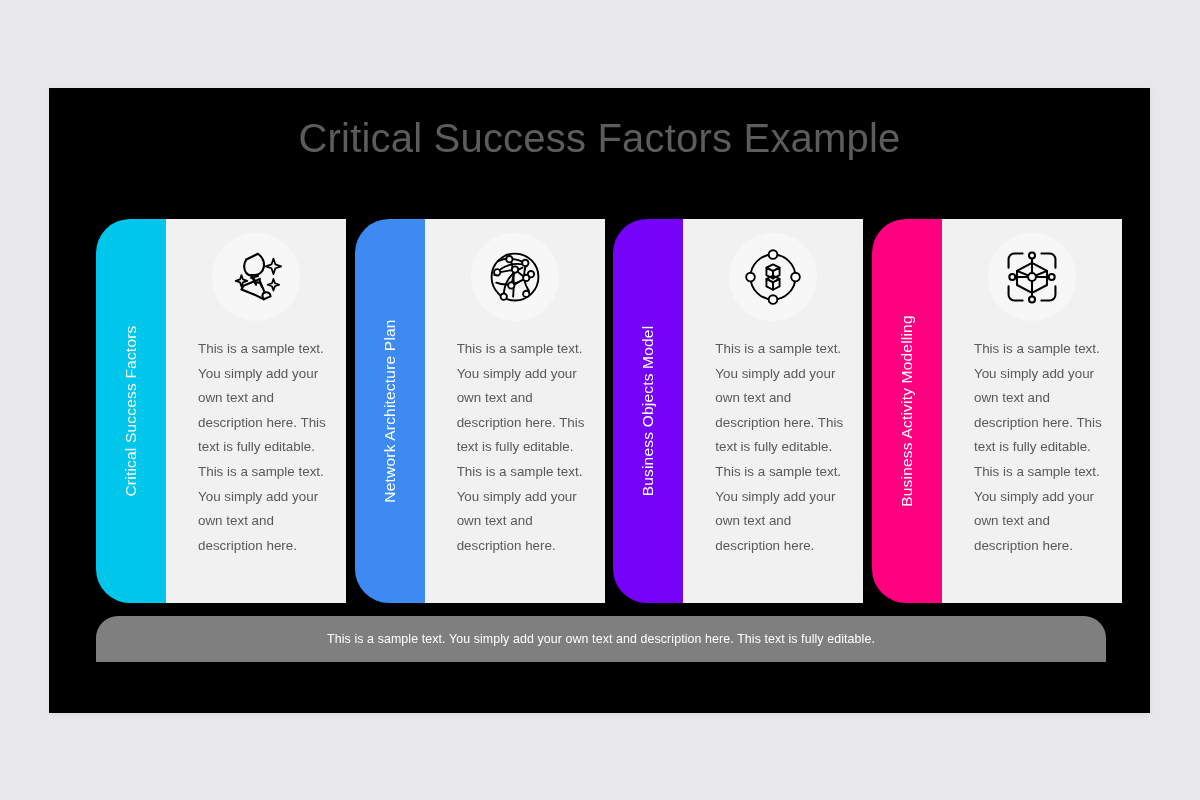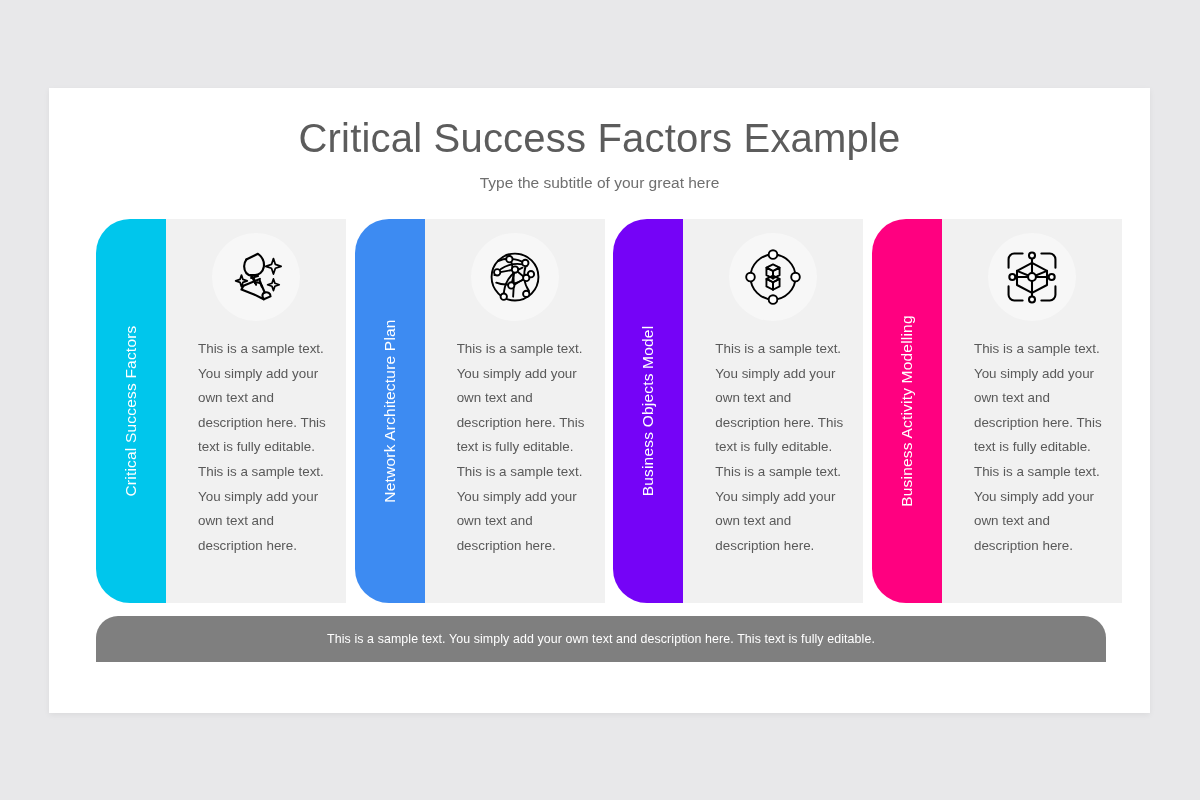--- a/index.html
+++ b/index.html
@@ -13,21 +13,21 @@
     font-family: "Liberation Sans", sans-serif;
     overflow: hidden;
   }
 
   #slide {
     position: absolute;
     left: 49px;
     top: 88px;
     width: 1101px;
     height: 625px;
-    background: #ffffff;
+    background: #000000;
     box-shadow: 0 2px 6px rgba(0,0,0,0.06);
   }
 
   
   .header {
     position: absolute;
     left: 0;
     top: 0;
     width: 100%;
     text-align: center;
@@ -142,21 +142,20 @@
     letter-spacing: 0.1px;
   }
 </style>
 </head>
 <body>
 
 <div id="slide">
 
   <div class="header">
     <h1 class="title">Critical Success Factors Example</h1>
-    <p class="subtitle">Type the subtitle of your great here</p>
   </div>
 
   <div class="cards">
 
     <div class="card">
       <div class="color-bar" style="background:#00c6ec">
         <span class="bar-label">Critical Success Factors</span>
       </div>
       <div class="panel">
         <div class="icon-circle">

